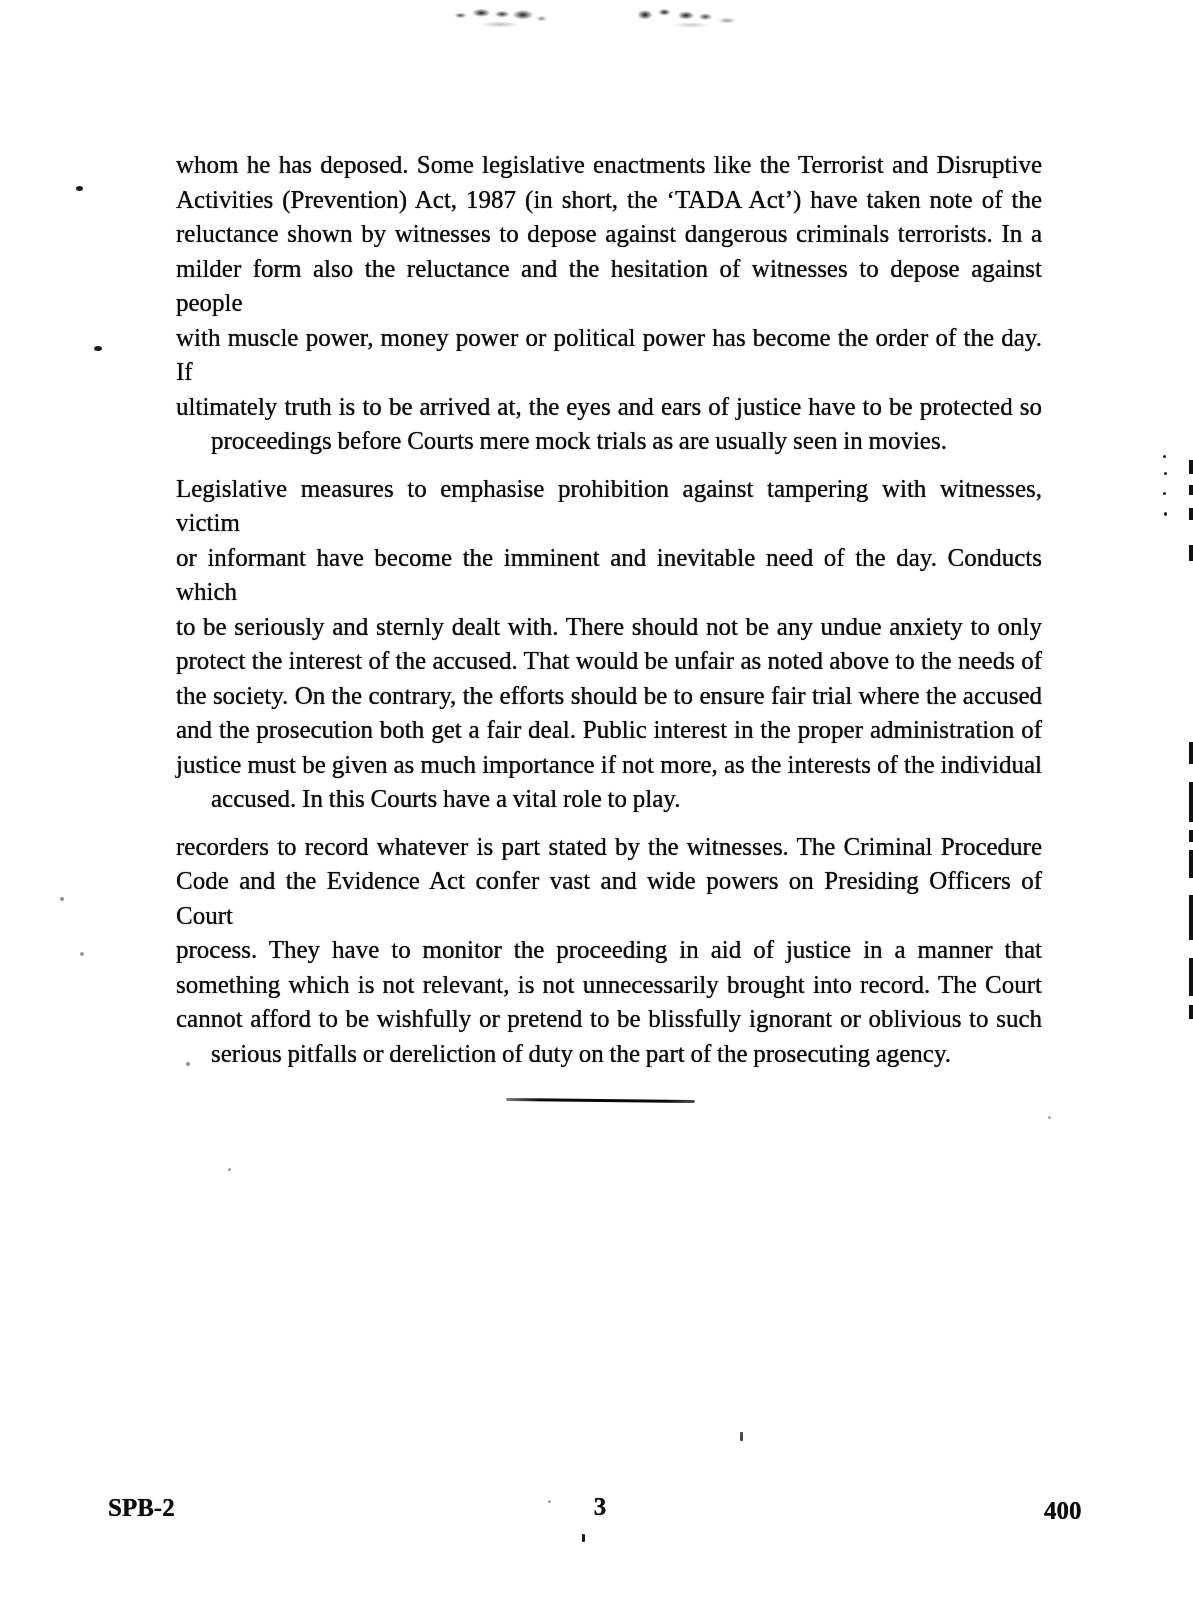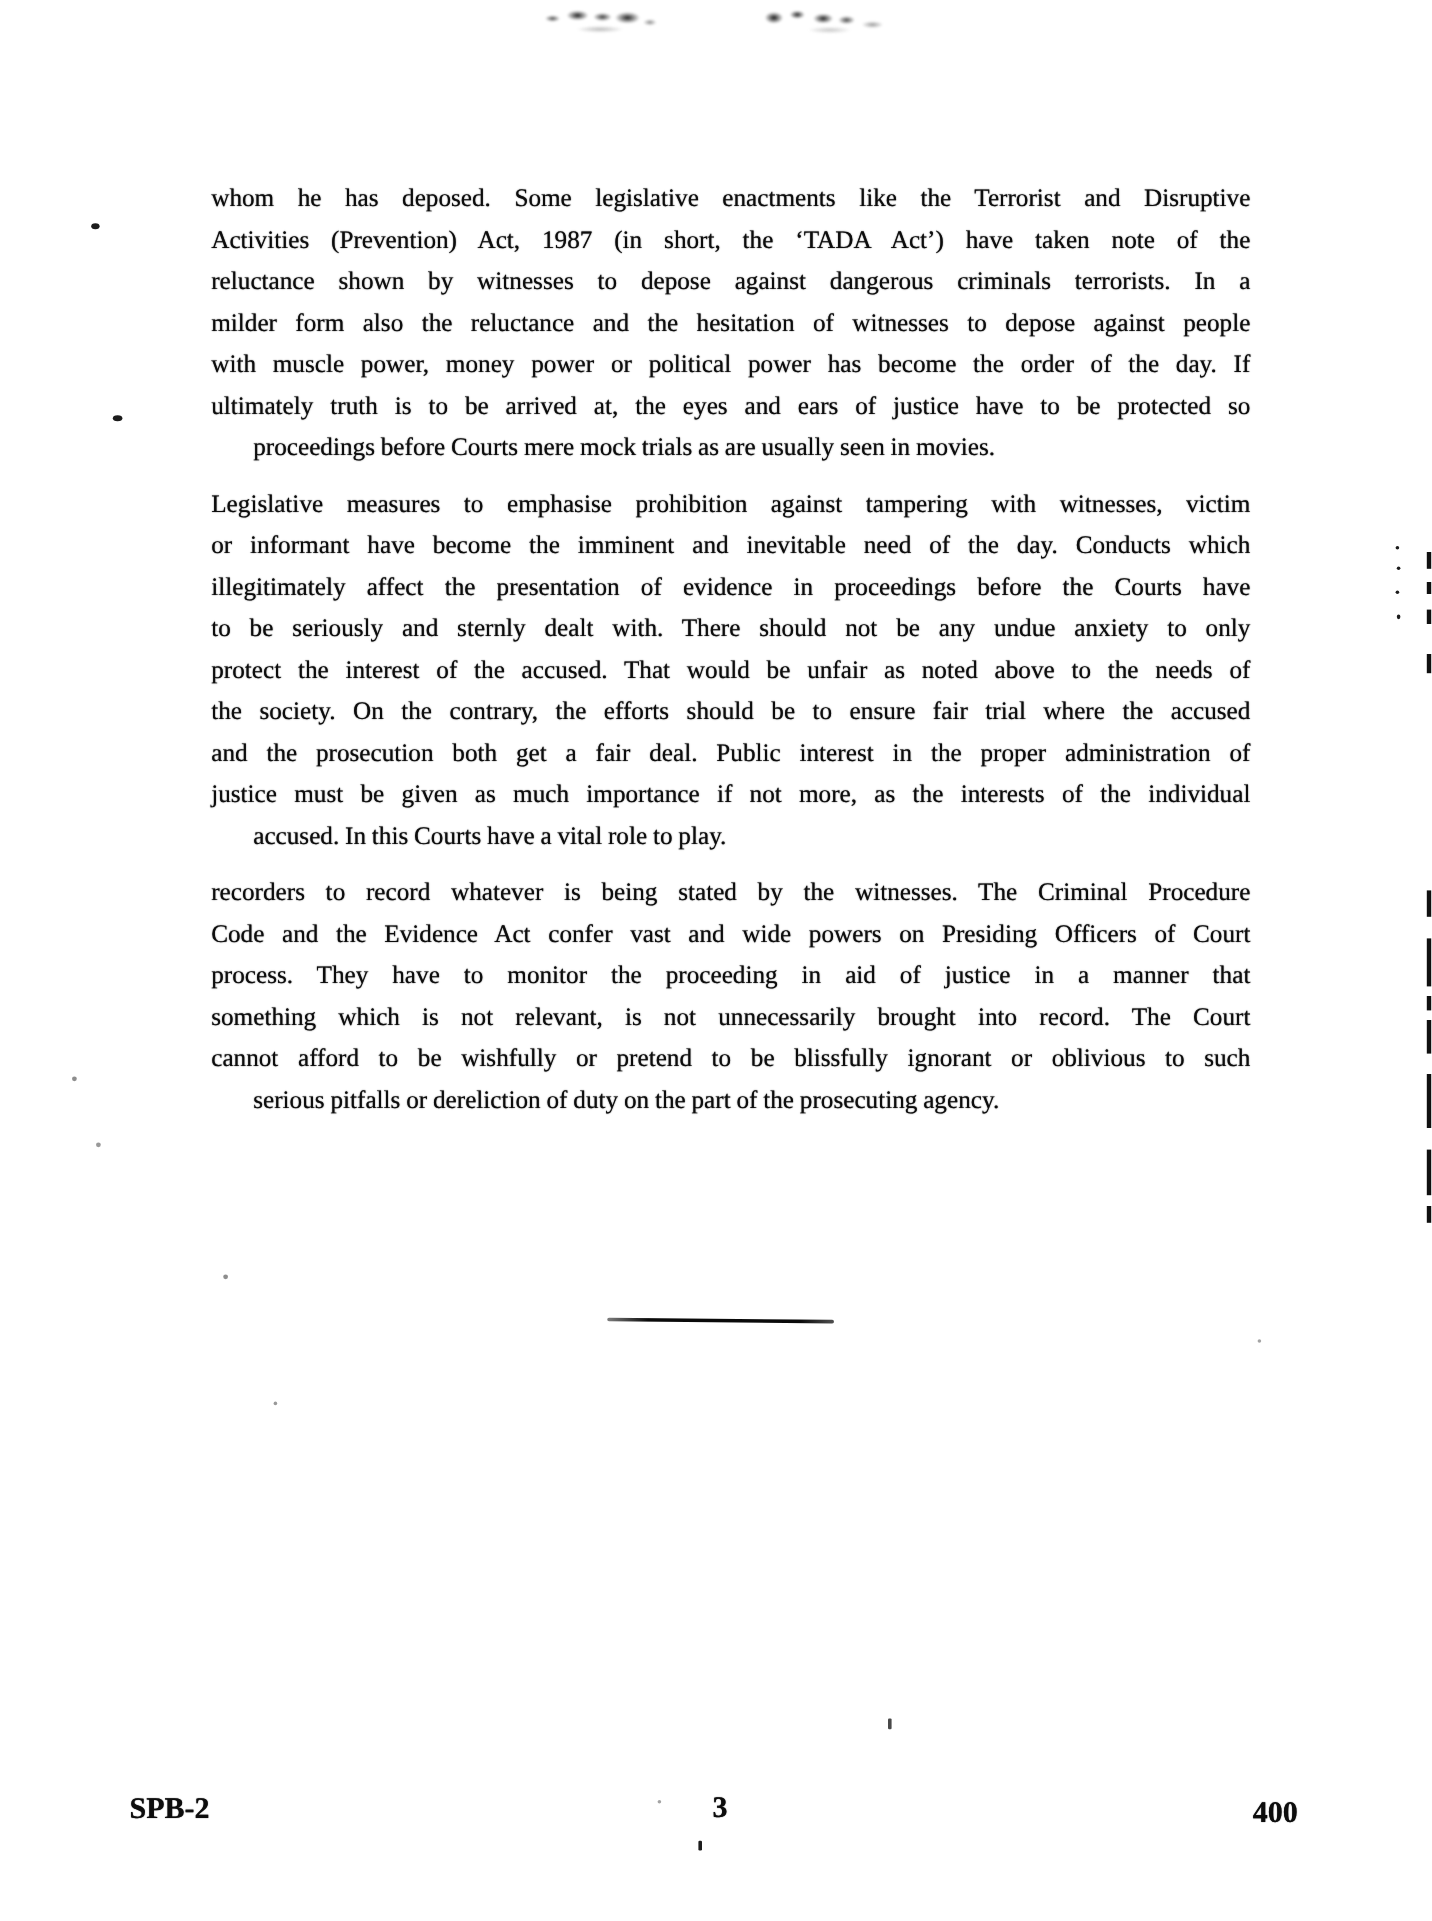--- a/index.html
+++ b/index.html
@@ -14,21 +14,21 @@
     overflow:hidden;
   }
   
   .text-block {
     position:absolute;
     left:176px; top:148px;
     width:866px;
   }
   .para { margin-bottom:13px; }
   .line {
-    font-size:21px;
+    font-size:25px;
     line-height:34.5px;
     word-spacing:-0.02em;
     text-align:justify;
     text-align-last:justify;
     text-shadow:0 0 1px rgba(5,5,5,0.9);
   }
   .line.last { text-align-last:left;margin-left:35px; }
   
   .divider {
     position:absolute;
@@ -97,30 +97,29 @@
         <div class="line">Activities (Prevention) Act, 1987 (in short, the ‘TADA Act’) have taken note of the</div>
         <div class="line">reluctance shown by witnesses to depose against dangerous criminals terrorists. In a</div>
         <div class="line">milder form also the reluctance and the hesitation of witnesses to depose against people</div>
         <div class="line">with muscle power, money power or political power has become the order of the day. If</div>
         <div class="line">ultimately truth is to be arrived at, the eyes and ears of justice have to be protected so</div>
         <div class="line last">proceedings before Courts mere mock trials as are usually seen in movies.</div>
       </div>
       <div class="para">
         <div class="line">Legislative measures to emphasise prohibition against tampering with witnesses, victim</div>
         <div class="line">or informant have become the imminent and inevitable need of the day. Conducts which</div>
-        <div class="line">illegitimately affect the presentation of evidence in proceedings before the Courts have</div>
         <div class="line">to be seriously and sternly dealt with. There should not be any undue anxiety to only</div>
         <div class="line">protect the interest of the accused. That would be unfair as noted above to the needs of</div>
         <div class="line">the society. On the contrary, the efforts should be to ensure fair trial where the accused</div>
         <div class="line">and the prosecution both get a fair deal. Public interest in the proper administration of</div>
         <div class="line">justice must be given as much importance if not more, as the interests of the individual</div>
         <div class="line last">accused. In this Courts have a vital role to play.</div>
       </div>
       <div class="para">
-        <div class="line">recorders to record whatever is being stated by the witnesses. The Criminal Procedure</div>
+        <div class="line">recorders to record whatever is part stated by the witnesses. The Criminal Procedure</div>
         <div class="line">Code and the Evidence Act confer vast and wide powers on Presiding Officers of Court</div>
         <div class="line">process. They have to monitor the proceeding in aid of justice in a manner that</div>
         <div class="line">something which is not relevant, is not unnecessarily brought into record. The Court</div>
         <div class="line">cannot afford to be wishfully or pretend to be blissfully ignorant or oblivious to such</div>
         <div class="line last">serious pitfalls or dereliction of duty on the part of the prosecuting agency.</div>
       </div>
     </div>
 
   <div class="divider"></div>
 

